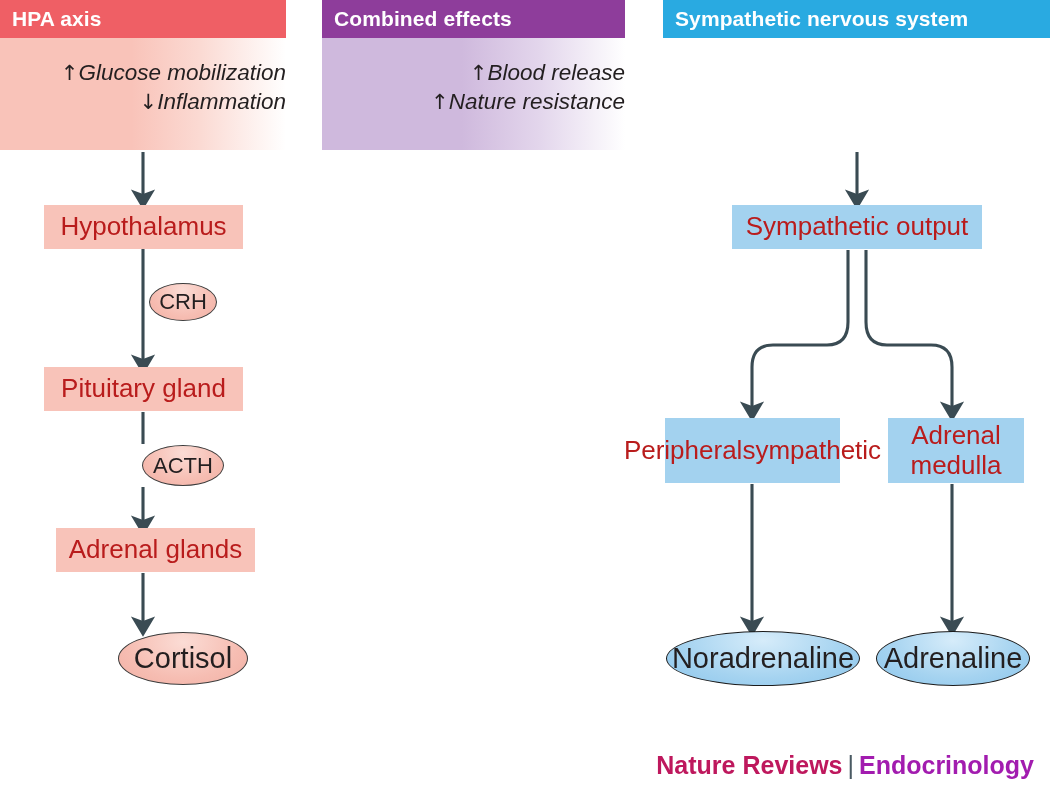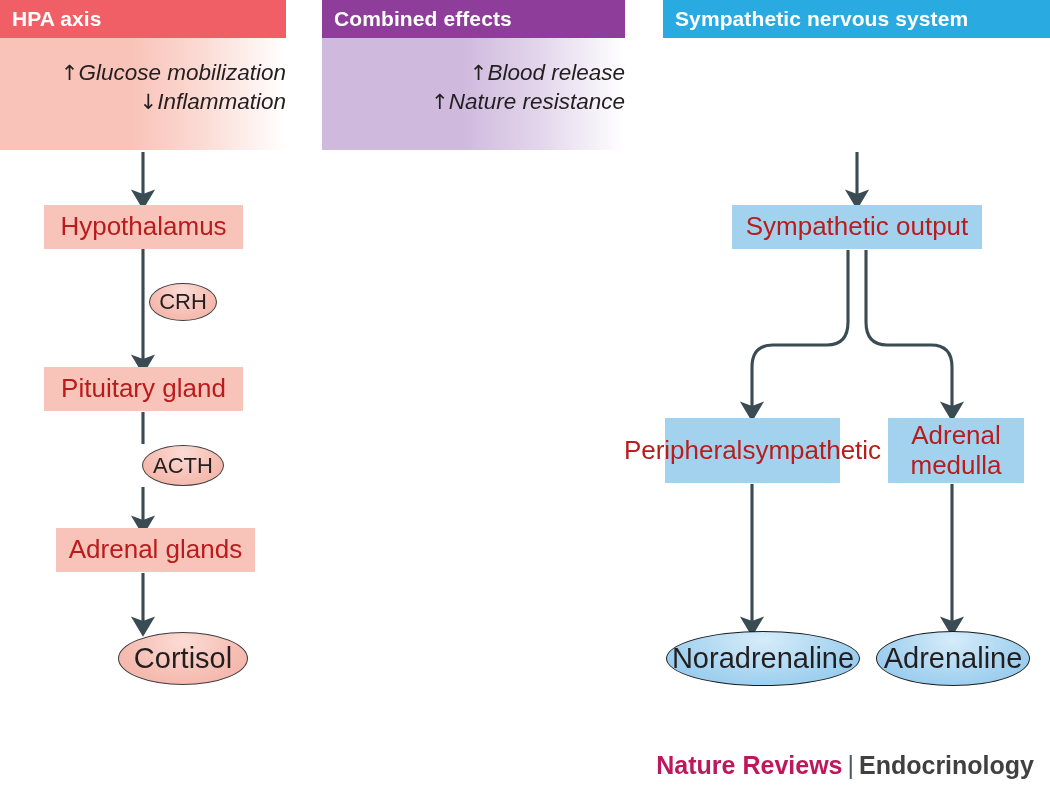--- a/index.html
+++ b/index.html
@@ -41,21 +41,21 @@
             border:1.6px solid #3c3c3c;margin-left:40px;}
   .ell-blue{background:radial-gradient(ellipse at 50% 16%,#d6ecfa 0%,#a5d3f0 60%,#8cc6ec 100%);
             border:1.6px solid #1b1b1b;}
 
   svg.flow{position:absolute;left:0;top:0;width:1050px;height:790px;pointer-events:none;}
 
   
   #footer{position:absolute;right:16px;bottom:10px;font-size:25px;font-weight:bold;white-space:nowrap;}
   #footer .nr{color:#be185d;}
   #footer .sep{color:#4a5a63;font-weight:normal;padding:0 5px;}
-  #footer .jr{color:#404040;}
+  #footer .jr{color:#a21caf;}
 </style>
 </head>
 <body>
 
 <svg class="flow" viewBox="0 0 1050 790">
   <defs>
     <marker id="ah" markerWidth="9" markerHeight="9" refX="3.1" refY="4.3" orient="auto">
       <path d="M0,0.4 L6.6,4.3 L0,8.2 L1.5,4.3 Z" fill="#3a4b53"></path>
     </marker>
   </defs>

